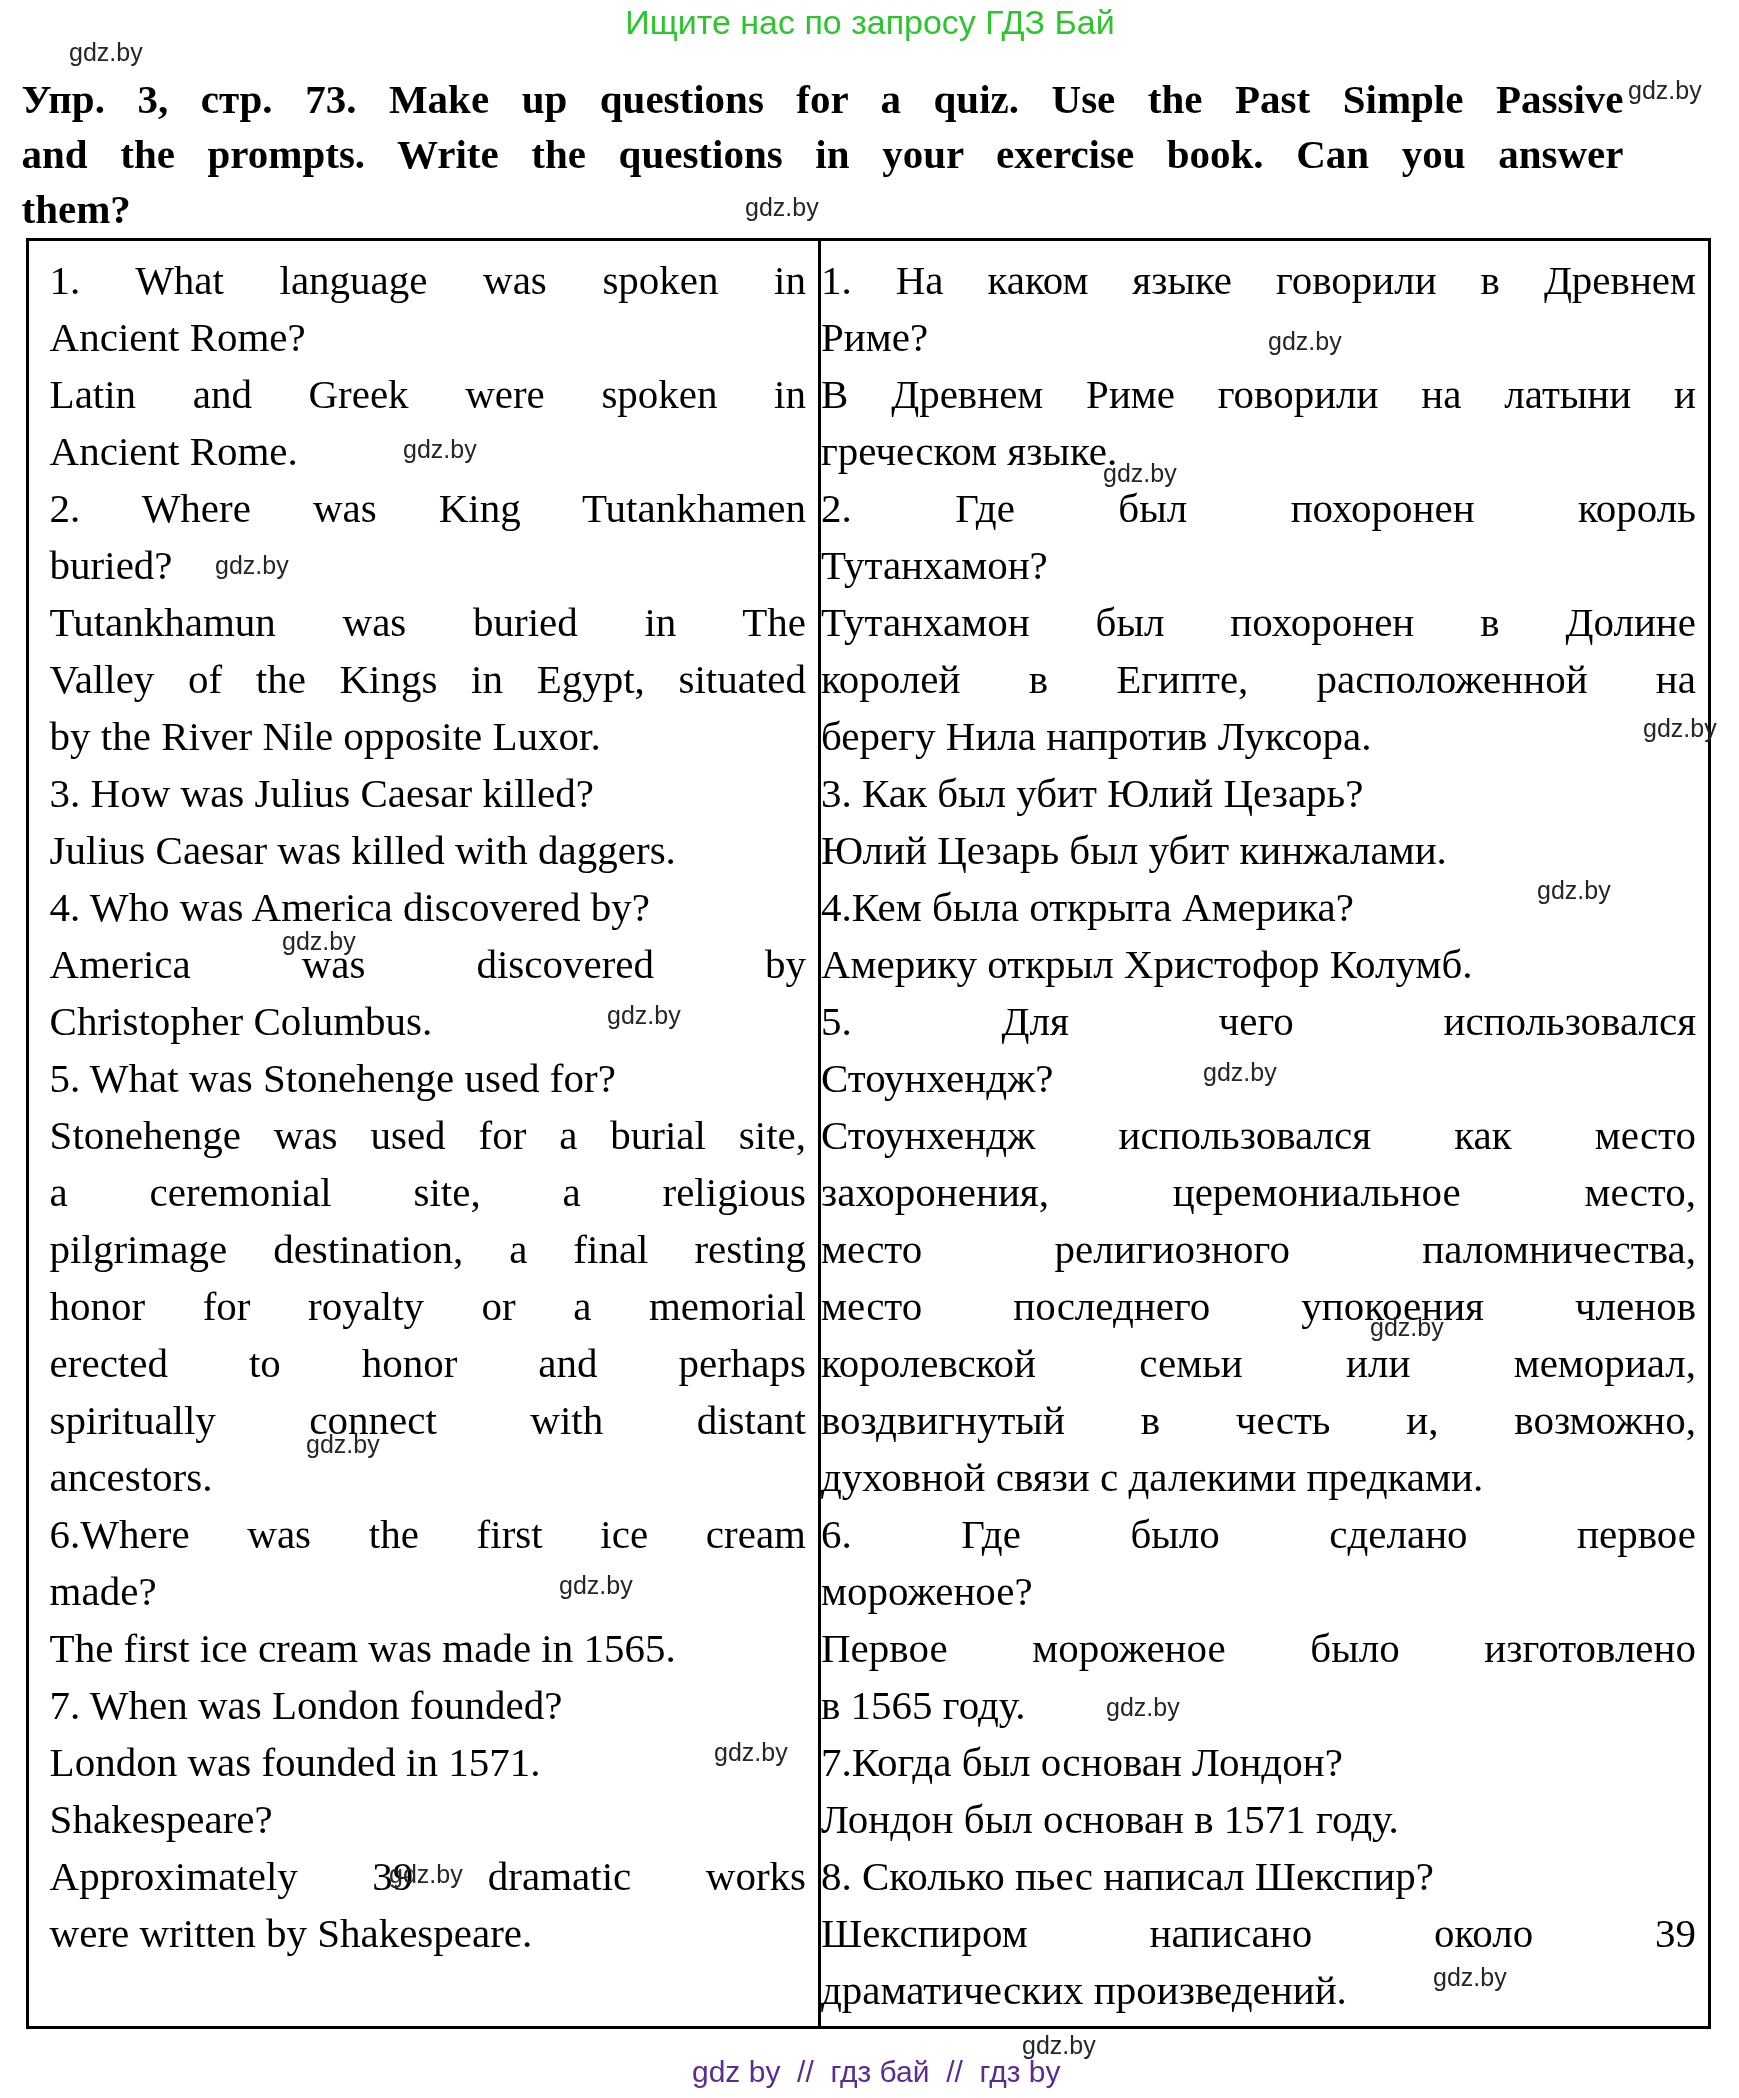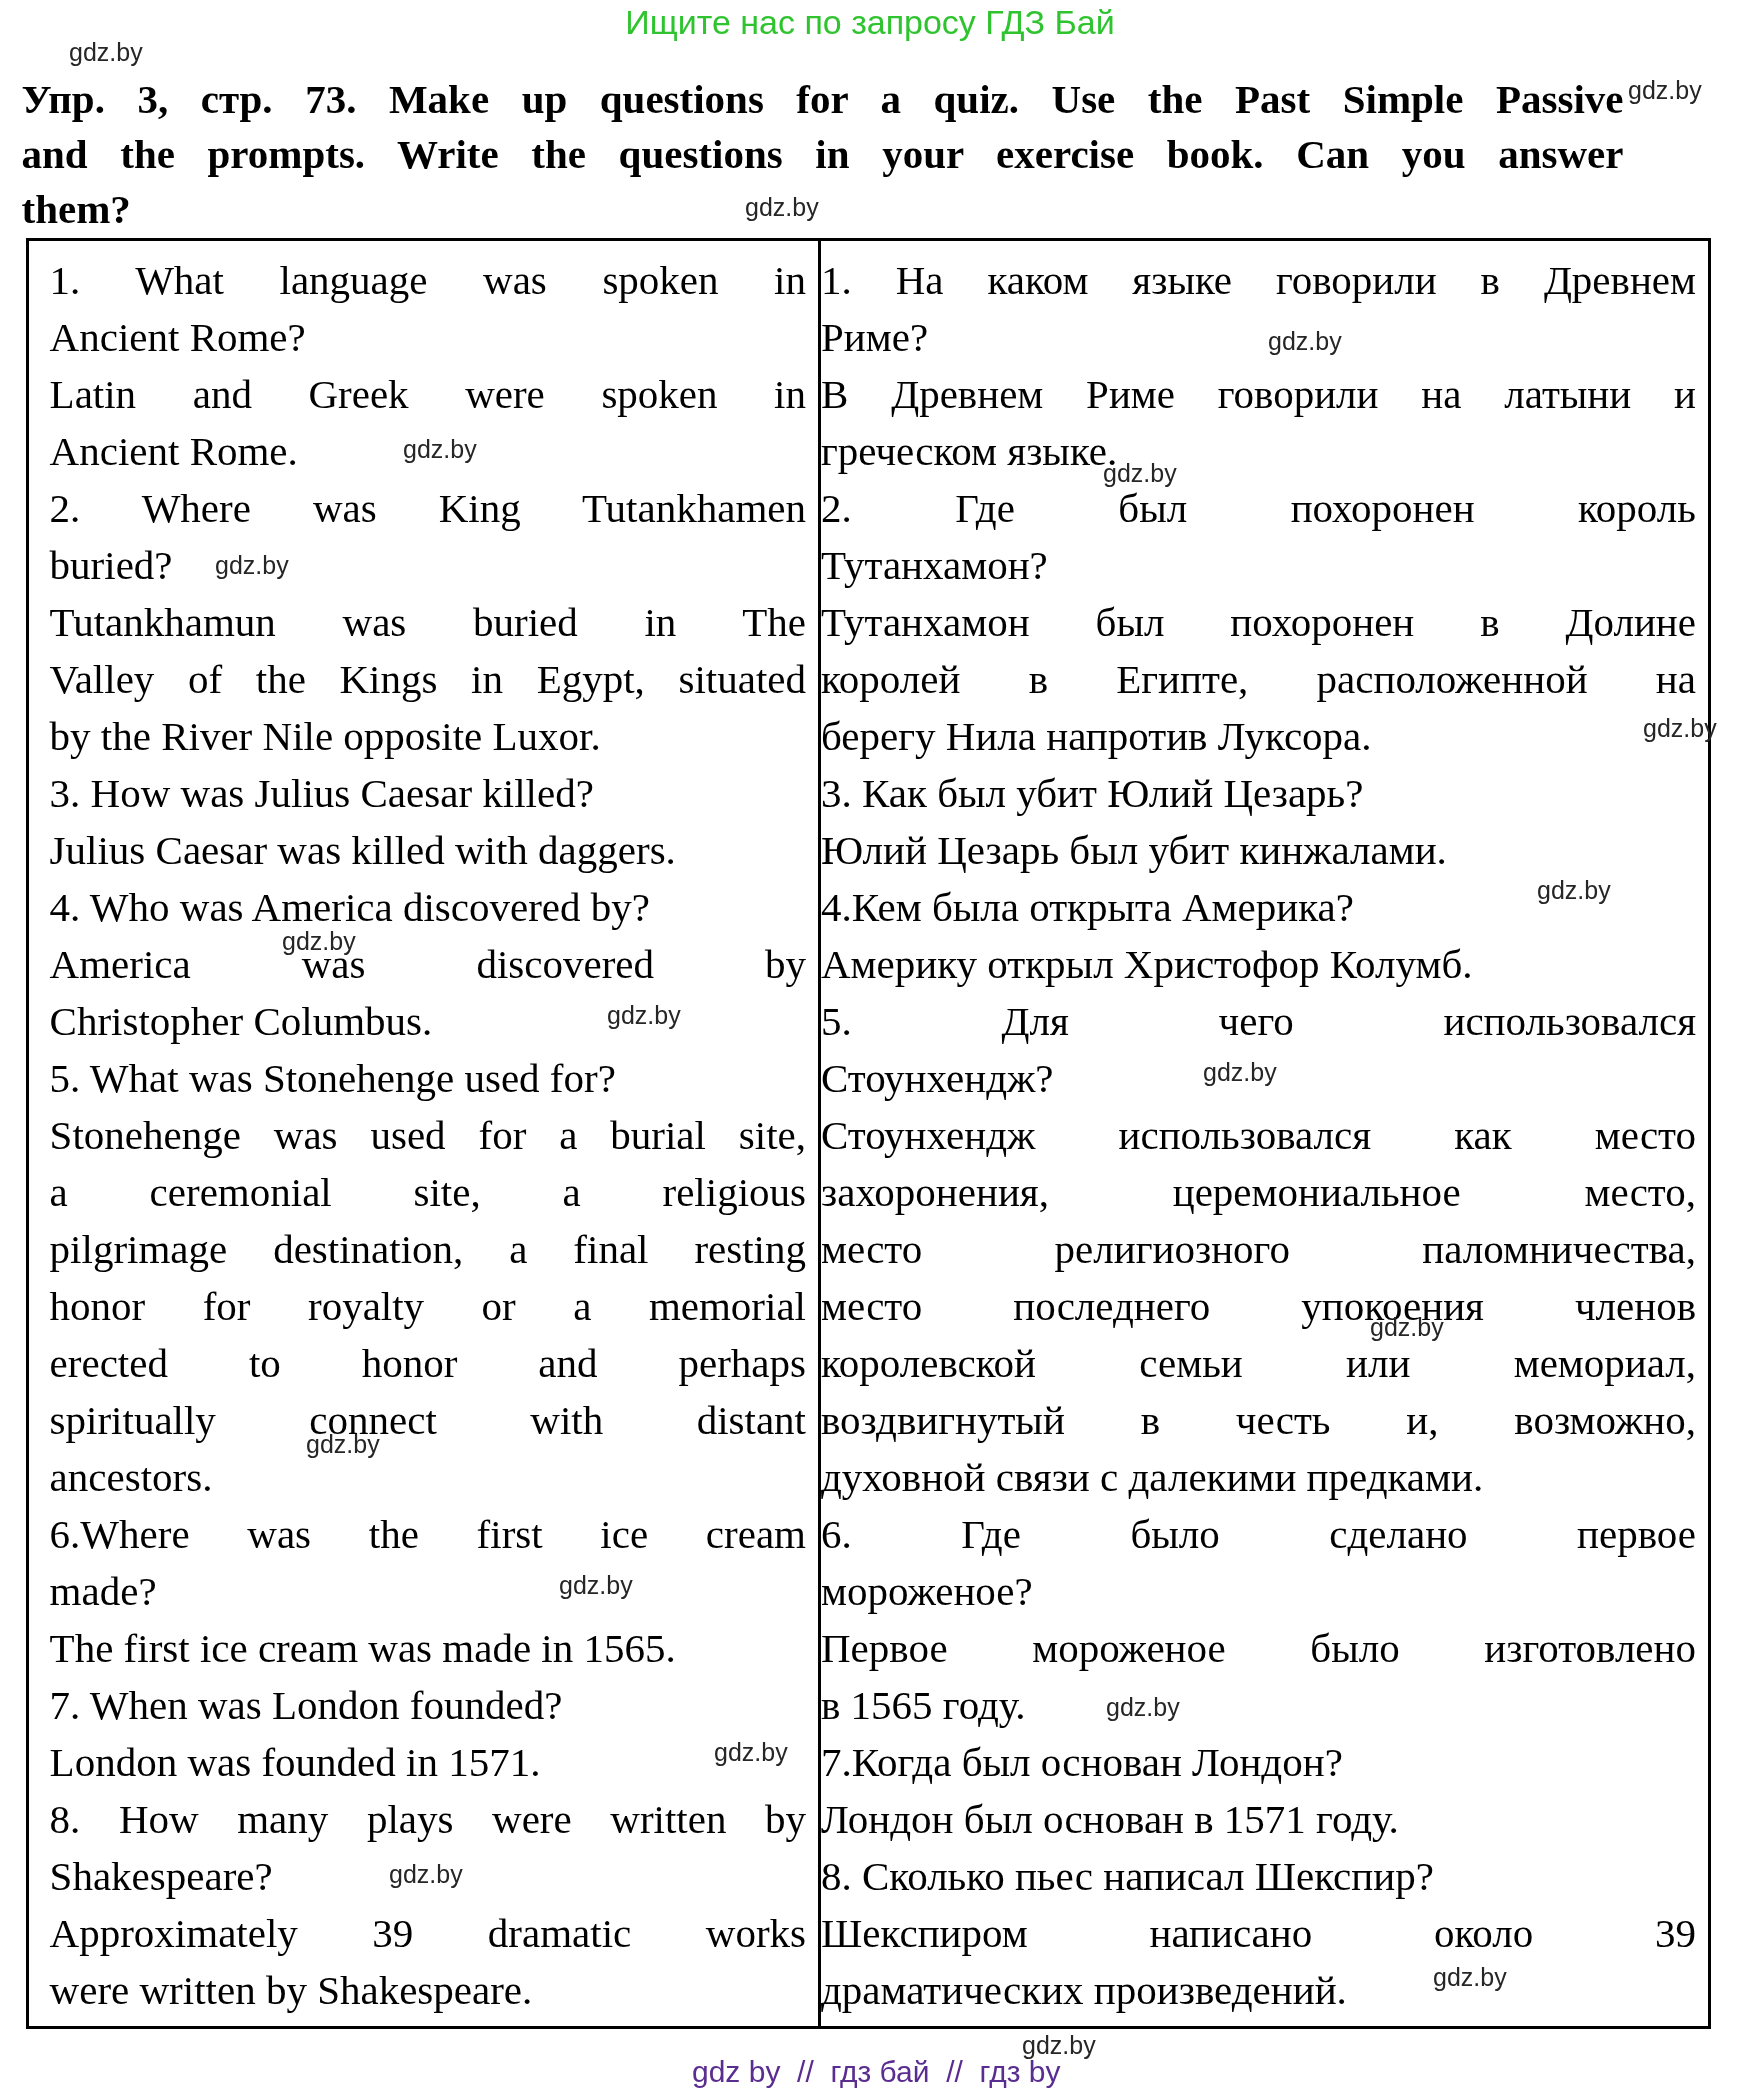--- a/index.html
+++ b/index.html
@@ -115,21 +115,20 @@
         <div class="ln jl">pilgrimage destination, a final resting</div>
         <div class="ln jl">honor for royalty or a memorial</div>
         <div class="ln jl">erected to honor and perhaps</div>
         <div class="ln jl">spiritually connect with distant</div>
         <div class="ln">ancestors.</div>
         <div class="ln jl">6.Where was the first ice cream</div>
         <div class="ln">made?</div>
         <div class="ln">The first ice cream was made in 1565.</div>
         <div class="ln">7. When was London founded?</div>
         <div class="ln">London was founded in 1571.</div>
-        <div class="ln jl">8. How many plays were written by</div>
         <div class="ln">Shakespeare?</div>
         <div class="ln jl">Approximately 39 dramatic works</div>
         <div class="ln">were written by Shakespeare.</div>
       </div>
     <div class="col col-right">
         <div class="ln jl">1. На каком языке говорили в Древнем</div>
         <div class="ln">Риме?</div>
         <div class="ln jl">В Древнем Риме говорили на латыни и</div>
         <div class="ln">греческом языке.</div>
         <div class="ln jl">2. Где был похоронен король</div>

